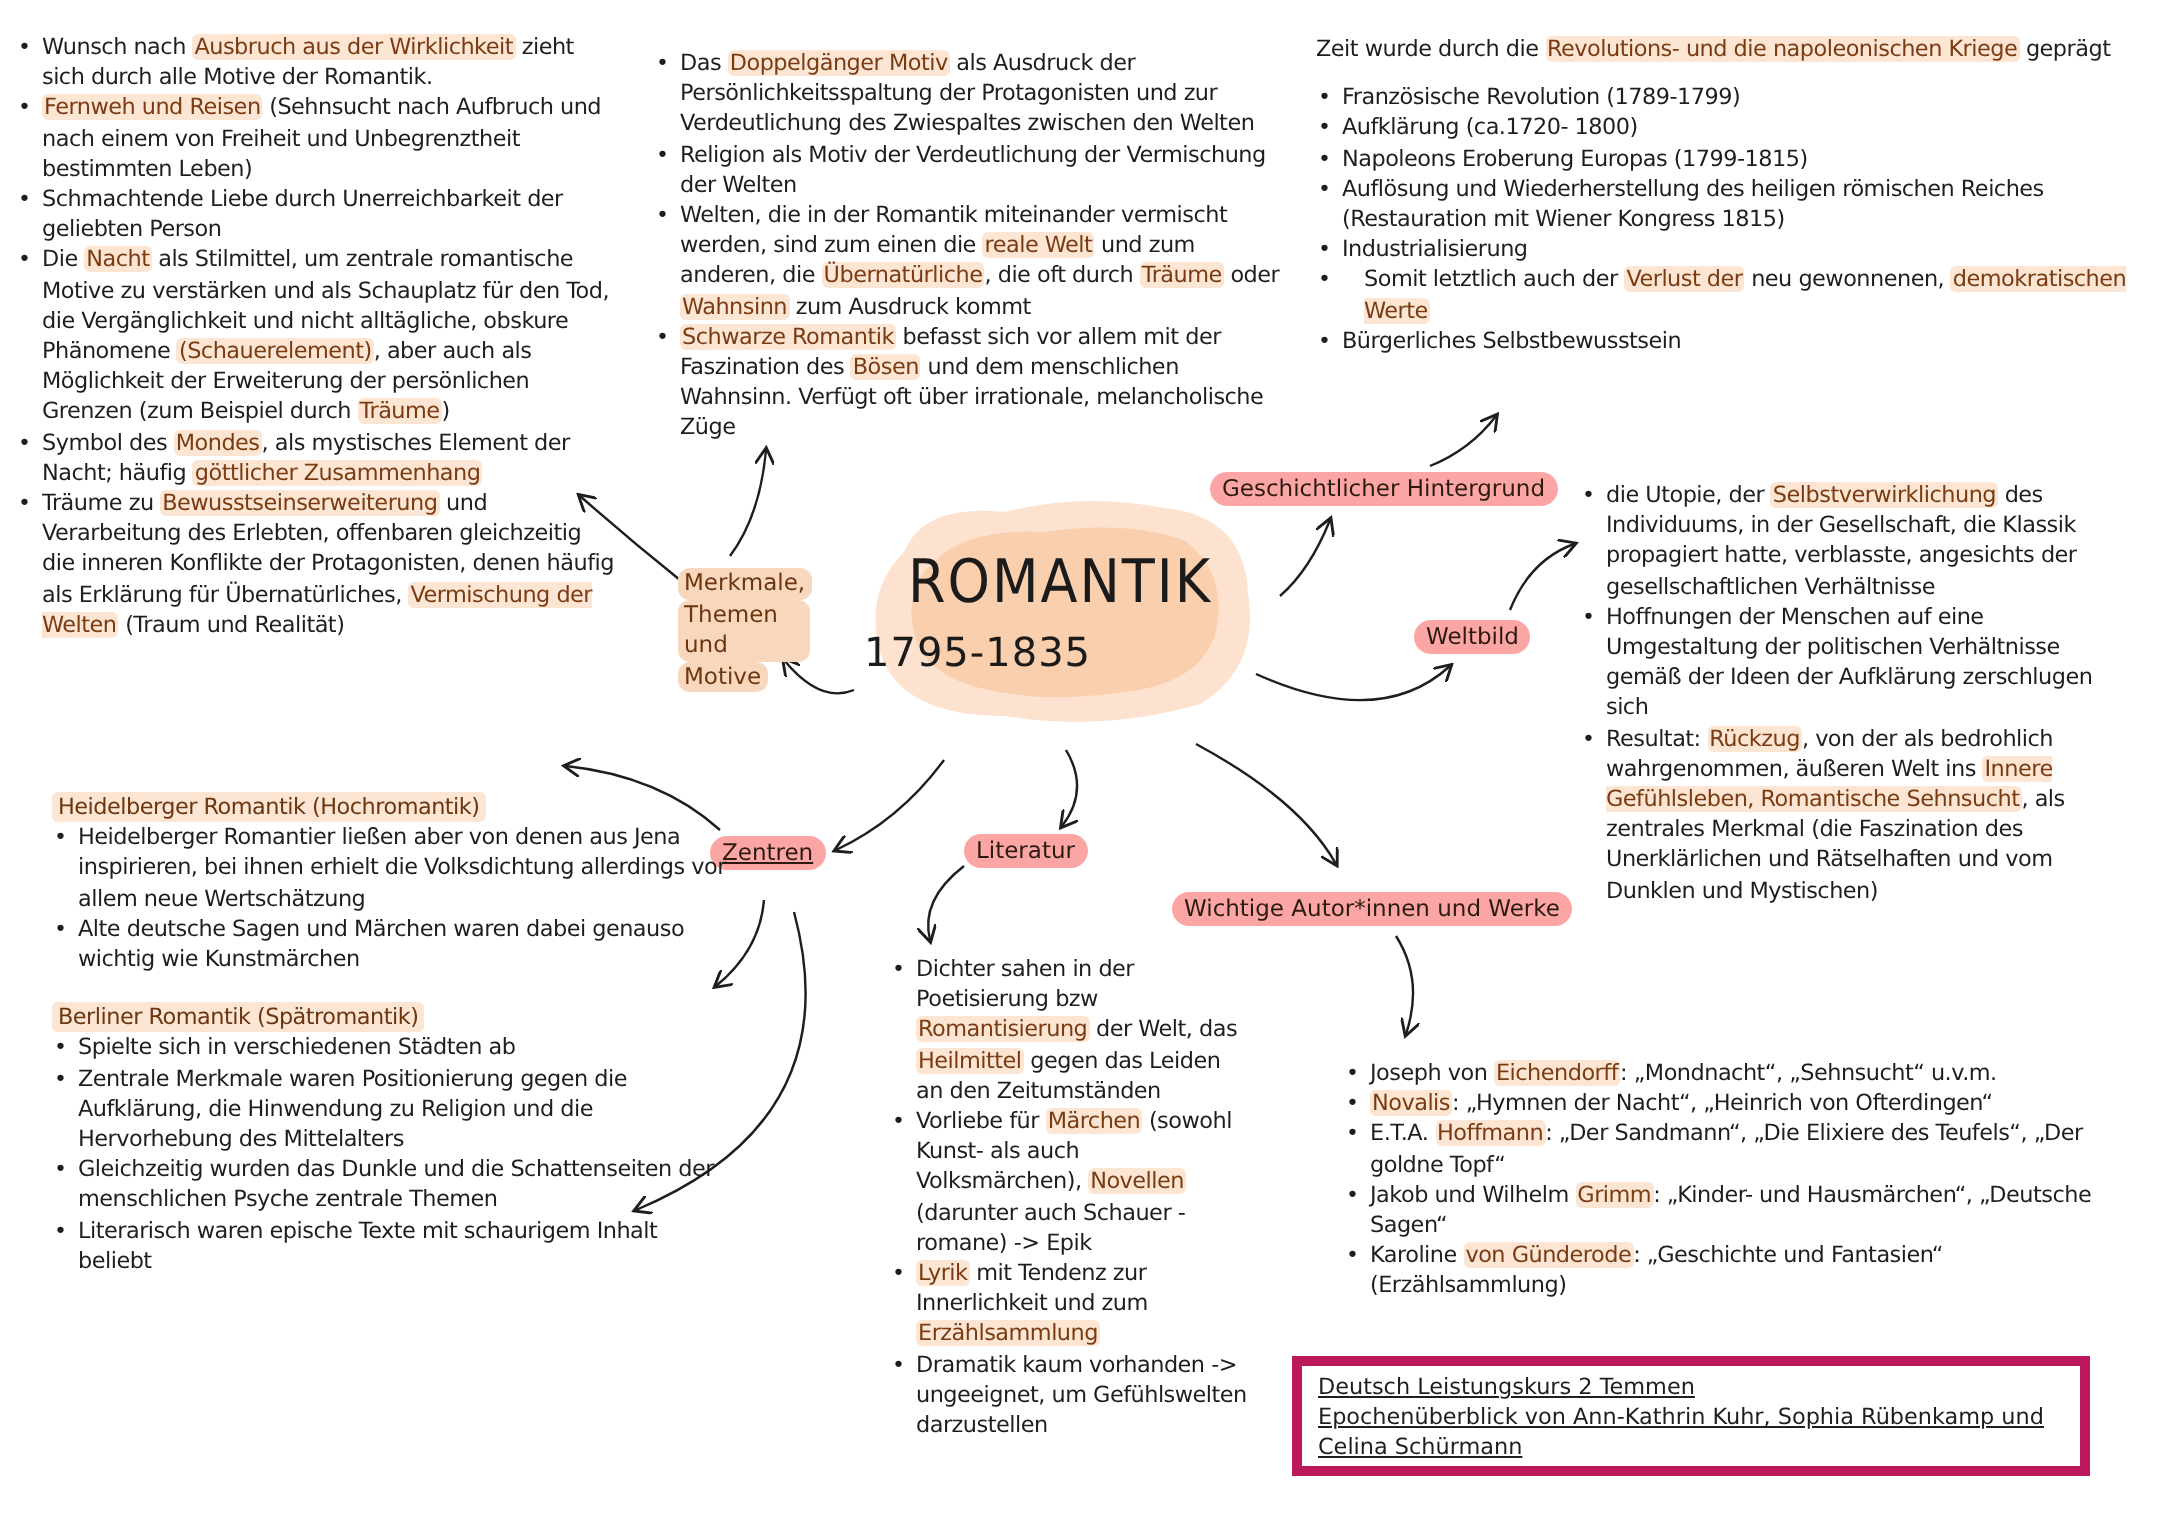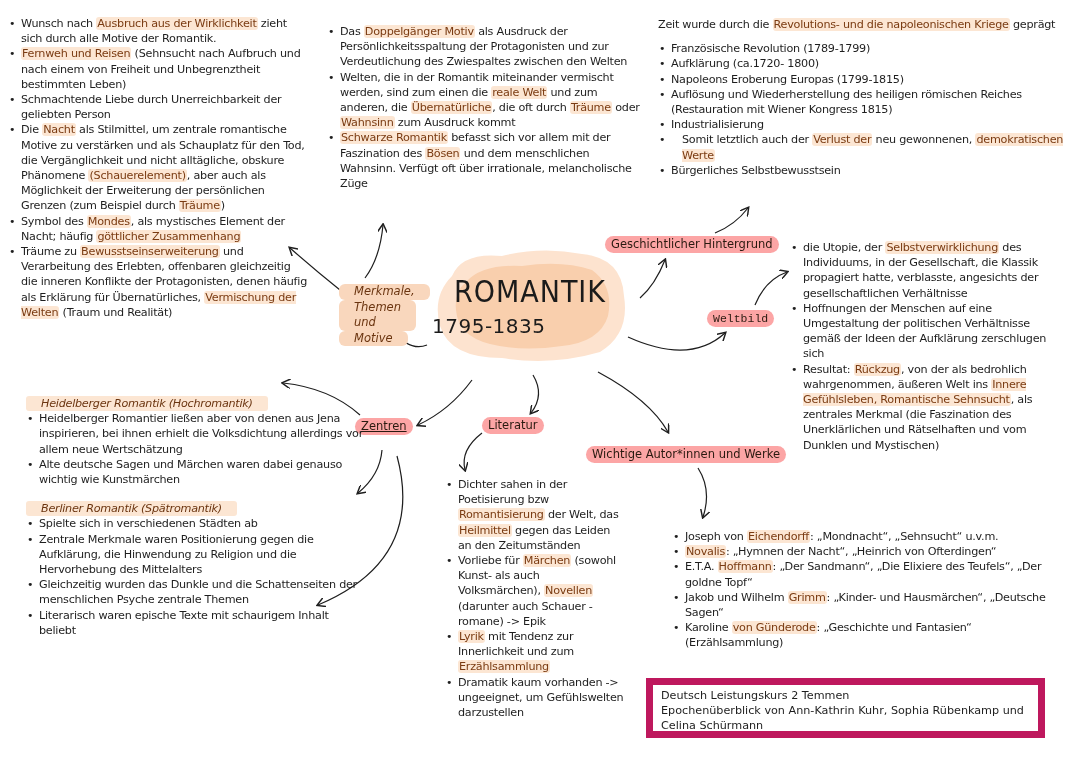--- a/index.html
+++ b/index.html
@@ -3,28 +3,28 @@
 <meta charset="utf-8">
 <style>
   * { box-sizing: border-box; margin: 0; padding: 0; }
   html, body { width: 1080px; height: 763px; background: #ffffff; overflow: hidden; }
   body { position: relative; font-family: "DejaVu Sans", sans-serif; color: #1e1e1e; }
   .block { position: absolute; font-size: 11.2px; line-height: 15.2px; letter-spacing: -0.25px; }
   ul { list-style: none; }
   li { position: relative; padding-left: 13px; }
   li::before { content: "•"; position: absolute; left: 1px; top: 0; font-size: 11px; }
   .hl { background: #fce6d3; color: #7a3b12; border-radius: 3px; padding: 0 1px; }
-  .sec-title { display: inline-block; background: #fce6d3; border-radius: 3px; padding: 0 15px; color: #6b3510; font-style: italic; }
+  .sec-title { display: inline-block; background: #fce6d3; border-radius: 3px; padding: 0 3px; color: #6b3510; }
   .node { position: absolute; background: #fca5a5; border-radius: 9px; padding: 1px 6px; font-size: 11.5px; line-height: 15px; color: #2a1a10; white-space: nowrap; }
   .center { position: absolute; left: 432px; top: 246px; width: 196px; height: 118px; }
   .center .blob { position: absolute; inset: 0; }
   .center .title { position: absolute; left: 0; right: 0; top: 28px; text-align: center; font-family: "DejaVu Sans Condensed", "DejaVu Sans", sans-serif; font-size: 30px; letter-spacing: 1px; color: #1b1b1b; font-weight: normal; }
   .center .years { position: absolute; left: 0; right: 0; top: 68px; text-align: left; font-size: 20px; letter-spacing: 0.5px; color: #1b1b1b; }
   svg.arrows { position: absolute; left: 0; top: 0; width: 1080px; height: 763px; pointer-events: none; }
-  .footer-box { position: absolute; left: 646px; top: 678px; width: 399px; height: 60px; border: 7px solid #be185d; padding: 3px 8px; font-size: 11.2px; line-height: 15px; }
+  .footer-box { position: absolute; left: 646px; top: 678px; width: 399px; height: 60px; border: 5px solid #be185d; padding: 3px 8px; font-size: 11.2px; line-height: 15px; text-decoration: underline; }
 </style>
 </head>
 <body>
 
 <svg class="arrows" viewBox="0 0 1080 763">
   <defs>
     <marker id="ah" markerWidth="8" markerHeight="8" refX="6" refY="4" orient="auto">
       <path d="M0,0 L7,4 L0,8" fill="none" stroke="#1e1e1e" stroke-width="1.2"></path>
     </marker>
   </defs>
@@ -54,20 +54,21 @@
     <li><span>Schmachtende Liebe durch Unerreichbarkeit der geliebten Person</span></li>
     <li><span>Die </span><span class="hl">Nacht</span><span> als Stilmittel, um zentrale romantische Motive zu verstärken und als Schauplatz für den Tod, die Vergänglichkeit und nicht alltägliche, obskure Phänomene </span><span class="hl">(Schauerelement)</span><span>, aber auch als Möglichkeit der Erweiterung der persönlichen Grenzen (zum Beispiel durch </span><span class="hl">Träume</span><span>)</span></li>
     <li><span>Symbol des </span><span class="hl">Mondes</span><span>, als mystisches Element der Nacht; häufig </span><span class="hl">göttlicher Zusammenhang</span></li>
     <li><span>Träume zu </span><span class="hl">Bewusstseinserweiterung</span><span> und Verarbeitung des Erlebten, offenbaren gleichzeitig die inneren Konflikte der Protagonisten, denen häufig als Erklärung für Übernatürliches, </span><span class="hl">Vermischung der Welten</span><span> (Traum und Realität)</span></li>
   </ul>
 </div>
 
 <div class="block" style="left:327px; top:24px; width:320px;">
   <ul>
     <li><span>Das </span><span class="hl">Doppelgänger Motiv</span><span> als Ausdruck der Persönlichkeitsspaltung der Protagonisten und zur Verdeutlichung des Zwiespaltes zwischen den Welten</span></li>
+    <li><span>Religion als Motiv der Verdeutlichung der Vermischung der Welten</span></li>
     <li><span>Welten, die in der Romantik miteinander vermischt werden, sind zum einen die </span><span class="hl">reale Welt</span><span> und zum anderen, die </span><span class="hl">Übernatürliche</span><span>, die oft durch </span><span class="hl">Träume</span><span> oder </span><span class="hl">Wahnsinn</span><span> zum Ausdruck kommt</span></li>
     <li><span class="hl">Schwarze Romantik</span><span> befasst sich vor allem mit der Faszination des </span><span class="hl">Bösen</span><span> und dem menschlichen Wahnsinn. Verfügt oft über irrationale, melancholische Züge</span></li>
   </ul>
 </div>
 
 <div class="block" style="left:658px; top:17px; width:420px;">
   <div style="margin-bottom:9px;"><span>Zeit wurde durch die </span><span class="hl">Revolutions- und die napoleonischen Kriege</span><span> geprägt</span></div>
   <ul>
     <li><span>Französische Revolution (1789-1799)</span></li>
     <li><span>Aufklärung (ca.1720- 1800)</span></li>
@@ -95,21 +96,21 @@
   <div class="title">ROMANTIK</div>
   <div class="years">1795-1835</div>
 </div>
 
 <div class="node" style="left:335px; top:283px; white-space:normal; width:74px; padding:1px 4px; line-height:15.5px; background:none;">
   <span class="sec-title" style="background:#f9d7bd; border-radius:6px;">Merkmale,</span><br>
   <span class="sec-title" style="background:#f9d7bd; border-radius:6px;">Themen und</span><br>
   <span class="sec-title" style="background:#f9d7bd; border-radius:6px;">Motive</span>
 </div>
 <div class="node" style="left:605px; top:236px;">Geschichtlicher Hintergrund</div>
-<div class="node" style="left:707px; top:310px;font-family:Liberation Mono, monospace;">Weltbild</div>
+<div class="node" style="left:707px; top:310px;">Weltbild</div>
 <div class="node" style="left:355px; top:418px;text-decoration:underline;">Zentren</div>
 <div class="node" style="left:482px; top:417px;">Literatur</div>
 <div class="node" style="left:586px; top:446px;">Wichtige Autor*innen und Werke</div>
 
 <div class="block" style="left:26px; top:382px; width:340px;">
   <div style="margin-top:14px;">
     <span class="sec-title">Heidelberger Romantik (Hochromantik)</span>
     <ul>
       <li>Heidelberger Romantier ließen aber von denen aus Jena inspirieren, bei ihnen erhielt die Volksdichtung allerdings vor allem neue Wertschätzung</li>
       <li>Alte deutsche Sagen und Märchen waren dabei genauso wichtig wie Kunstmärchen</li>

